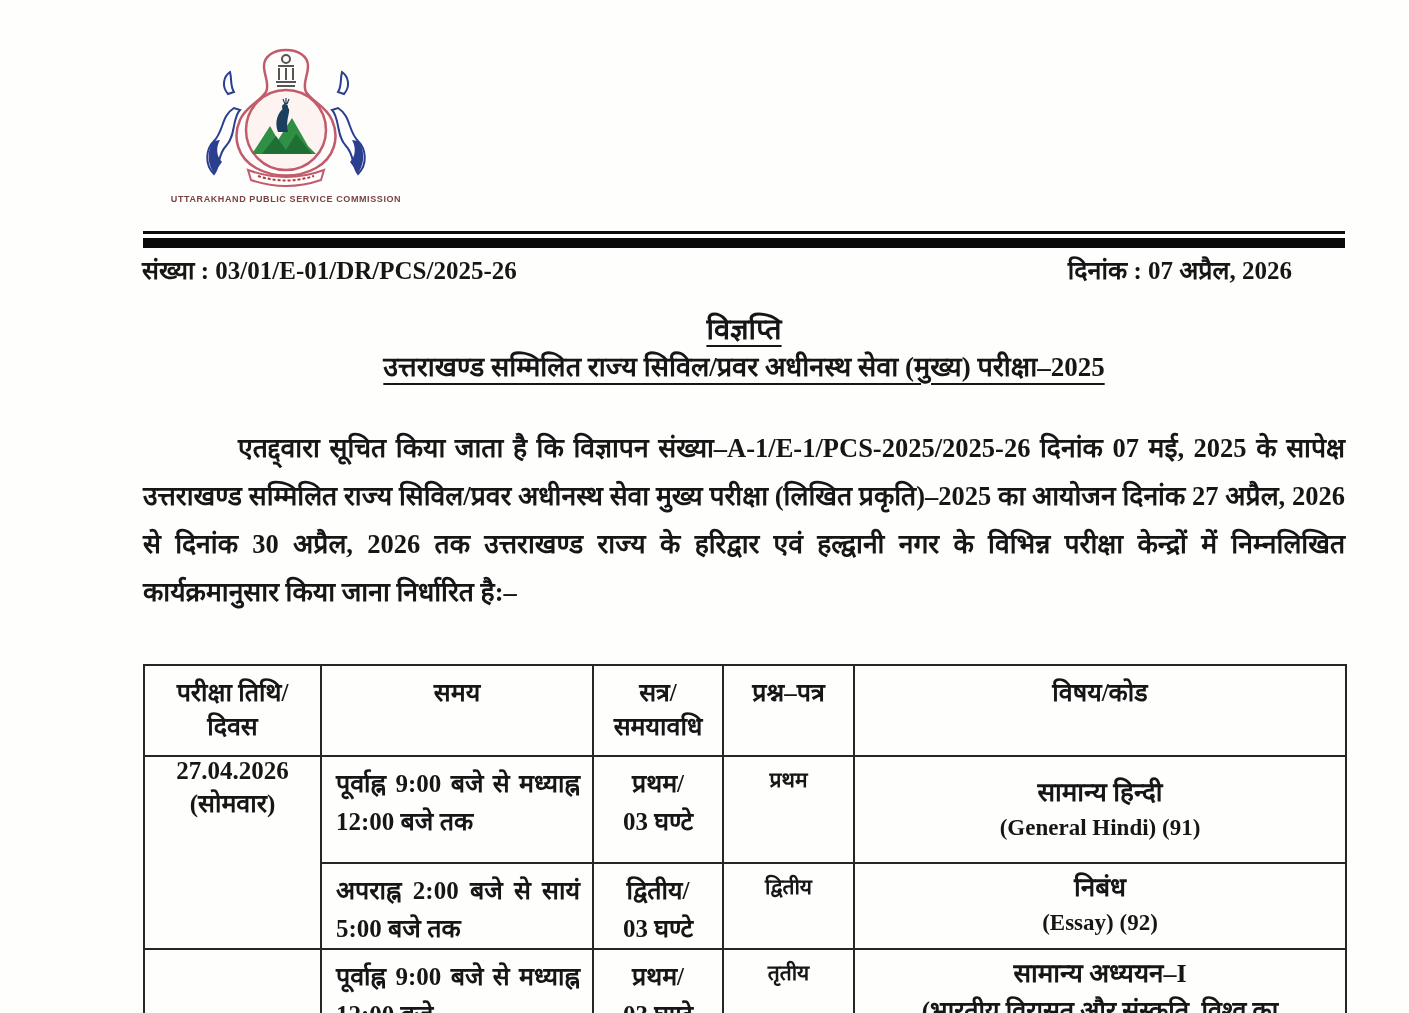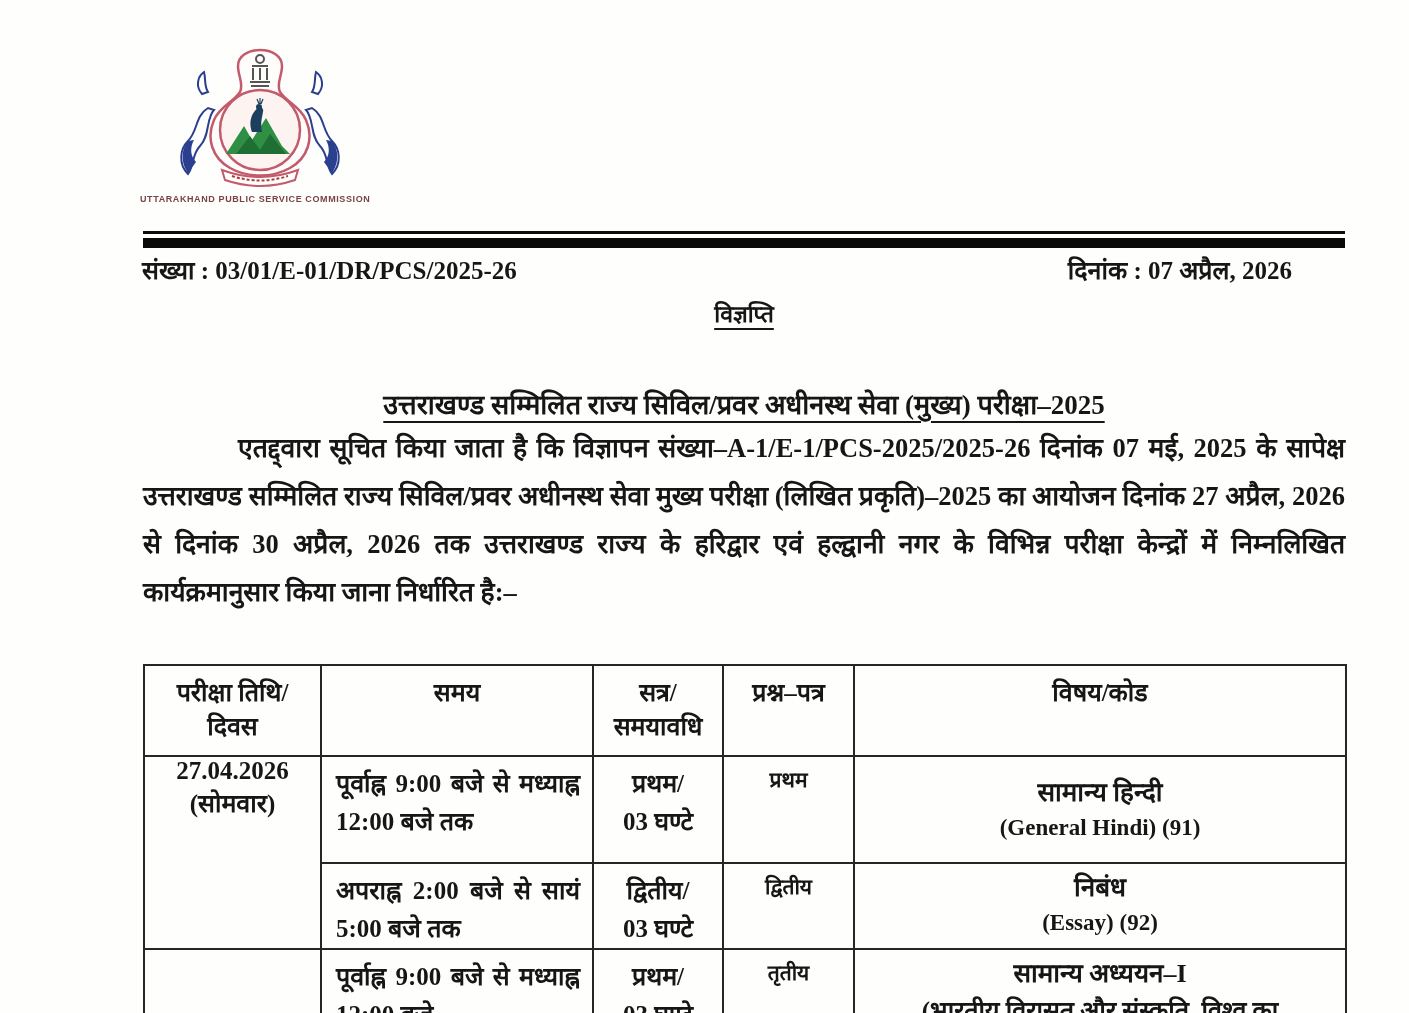--- a/index.html
+++ b/index.html
@@ -5,40 +5,40 @@
   * { margin:0; padding:0; box-sizing:border-box; }
   html,body { background:#ffffff; }
   body {
     width:1409px; height:1013px; overflow:hidden; position:relative;
     font-family:"Liberation Serif","DejaVu Serif","DejaVu Sans",serif;
     color:#161616;
   }
   .page { position:absolute; inset:0; background:#fefefd; }
 
   
-  .logo-wrap { position:absolute; left:140px; top:46px; width:250px; text-align:left; }
+  .logo-wrap { position:absolute; left:161px; top:46px; width:250px; text-align:center; }
   .logo-caption { margin-top:2px; font-size:9px; letter-spacing:0.6px; color:#7b4242;
     font-family:"Liberation Sans","DejaVu Sans",sans-serif; font-weight:bold; white-space:nowrap; }
   .org-block { position:absolute; left:330px; top:86px; width:1020px; text-align:center; }
   .org-name { font-size:44px; font-weight:bold; letter-spacing:1px; }
   .org-loc { font-size:30px; font-weight:bold; margin-top:14px; }
 
   
   .rule-thin  { position:absolute; left:143px; top:231px; width:1202px; height:3px; background:#0c0c0c; }
   .rule-thick { position:absolute; left:143px; top:238px; width:1202px; height:10px; background:#0a0a0a; }
 
   
   .meta-row { position:absolute; left:126px; top:252px; width:1202px;
     display:flex; justify-content:space-between; padding:0 36px 0 16px;
     font-size:25px; font-weight:bold; }
 
-  .notice-title { position:absolute; left:143px; top:297px; width:1202px; text-align:center;
-    font-size:23px; font-weight:bold; text-decoration:underline; text-underline-offset:6px; }
+  .notice-title { position:absolute; left:143px; top:308px; width:1202px; text-align:center;
+    font-size:29px; font-weight:bold; text-decoration:underline; text-underline-offset:6px; }
 
-  .subject-line { position:absolute; left:143px; top:385px; width:1202px; text-align:center;
+  .subject-line { position:absolute; left:143px; top:347px; width:1202px; text-align:center;
     font-size:27px; font-weight:bold; text-decoration:underline; text-underline-offset:7px; }
 
   .body-para { position:absolute; left:143px; top:424px; width:1202px;
     font-size:26.5px; line-height:48px; font-weight:600;
     text-align:justify; text-indent:95px; }
 
   
   table.schedule { position:absolute; left:143px; top:664px; width:1202px;
     border-collapse:collapse; table-layout:fixed; }
   .schedule th, .schedule td { border:2.5px solid #262626; vertical-align:top; overflow:hidden; }

